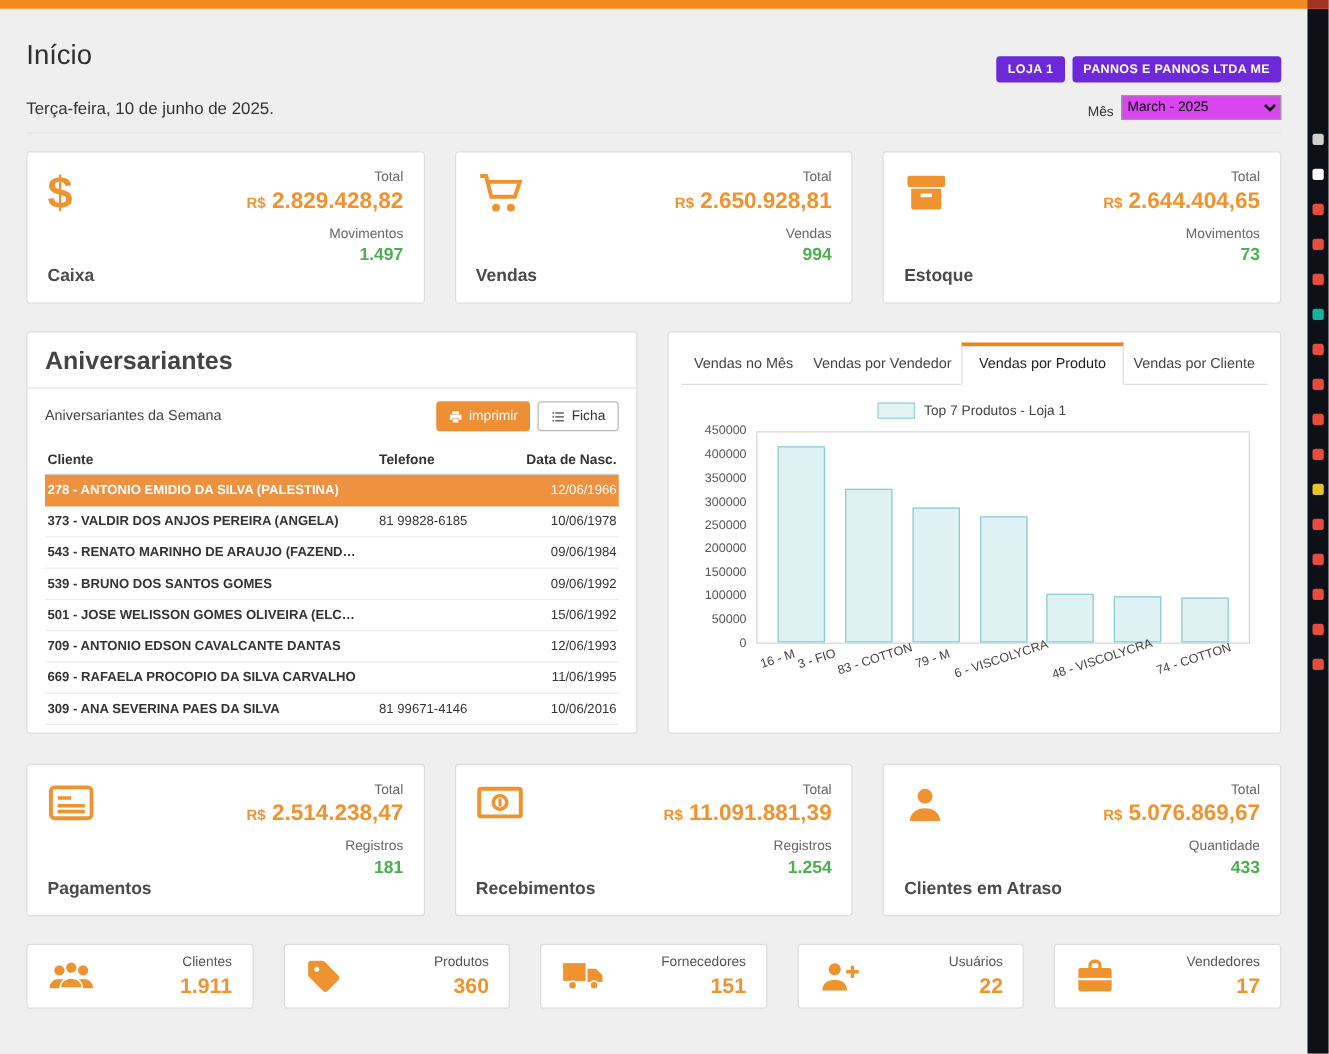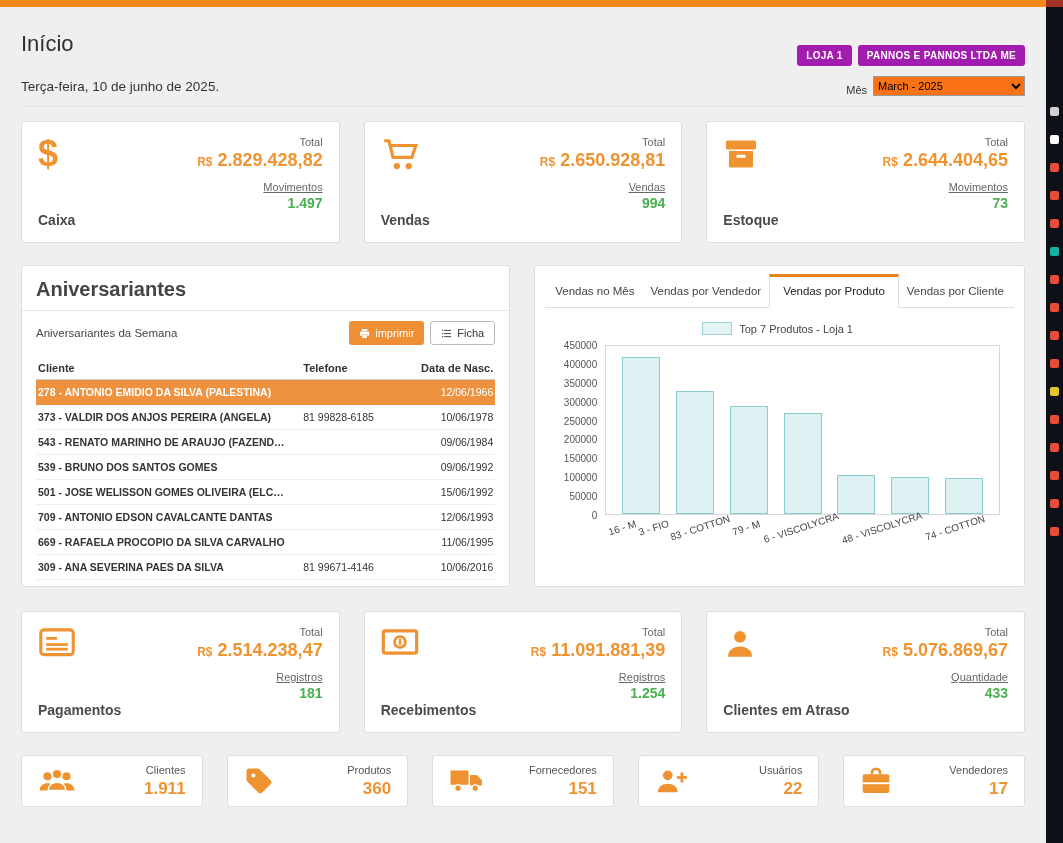--- a/index.html
+++ b/index.html
@@ -15,39 +15,39 @@
 
   .edge-strip { position:absolute; top:7px; right:0; width:17px; height:836px; background:#0d1117;
     display:flex; flex-direction:column; align-items:center; padding-top:100px; gap:19px; z-index:5; }
   .strip-dot { width:9px; height:9px; border-radius:2px; flex:0 0 auto; }
 
   .page { position:absolute; top:7px; left:0; right:17px; bottom:0; padding:14px 21px 0; overflow:hidden; }
 
   .page-header { display:flex; justify-content:space-between; align-items:center; margin-bottom:10px; }
   .page-header h1 { margin:0; font-size:22px; font-weight:400; color:#2f2f2f;text-align:center; }
   .hbtns { display:flex; gap:6px; }
-  .hbtn { background:#a21caf; color:#fff; font-size:10px; font-weight:700; border:none; border-radius:3px;
+  .hbtn { background:#6d28d9; color:#fff; font-size:10px; font-weight:700; border:none; border-radius:3px;
     padding:5px 9px; letter-spacing:.3px; cursor:pointer; font-family:"Liberation Sans",sans-serif;margin-top:24px; }
 
   .date-row { display:flex; justify-content:space-between; align-items:center; font-size:13.5px; color:#333;
     padding-bottom:10px; border-bottom:1px solid #e3e3e3; margin-bottom:14px; }
   .month { display:flex; align-items:flex-end; gap:6px; font-size:11px; color:#333; }
-  .month select { font-size:11px; height:20px; border:1px solid #999; background:#f97316; width:152px;
+  .month select { font-size:11px; height:20px; border:1px solid #999; background:#d946ef; width:128px;
     font-family:"Liberation Sans",sans-serif; }
 
   .cards3 { display:grid; grid-template-columns:repeat(3,1fr); gap:24px; margin-bottom:22px; }
   .card { background:#fff; border:1px solid #ddd; border-radius:3px; padding:14px 16px; display:flex;
     justify-content:space-between; height:122px; }
   .card-left { display:flex; flex-direction:column; justify-content:space-between; }
   .card-icon { height:42px; display:flex; align-items:flex-start; }
   .dollar { font-size:36px; font-weight:700; color:#ef9331; line-height:1; }
   .card-title { font-size:14px; font-weight:700; color:#4a4a4a; }
   .card-right { text-align:right; display:flex; flex-direction:column; gap:2px; }
   .lab { font-size:11px; color:#666; }
-  .lab.gap { margin-top:8px;text-decoration:underline; }
+  .lab.gap { margin-top:8px; }
   .val-orange { font-size:18px; font-weight:700; color:#ef9331; }
   .val-orange .cur { font-size:12px; font-weight:600; }
   .val-green { font-size:14px; font-weight:700; color:#4caf50; }
 
   .mid-row { display:grid; grid-template-columns:1fr 1fr; gap:24px; margin-bottom:24px; height:322px; }
   .panel { background:#fff; border:1px solid #ddd; border-radius:3px; }
 
   .bpanel { padding:12px 14px; overflow:hidden; }
   .bpanel h2 { font-size:20px; font-weight:700; color:#444; margin:0 0 9px; }
   .bdivider { border:none; border-top:1px solid #e5e5e5; margin:0 -14px 10px; }

